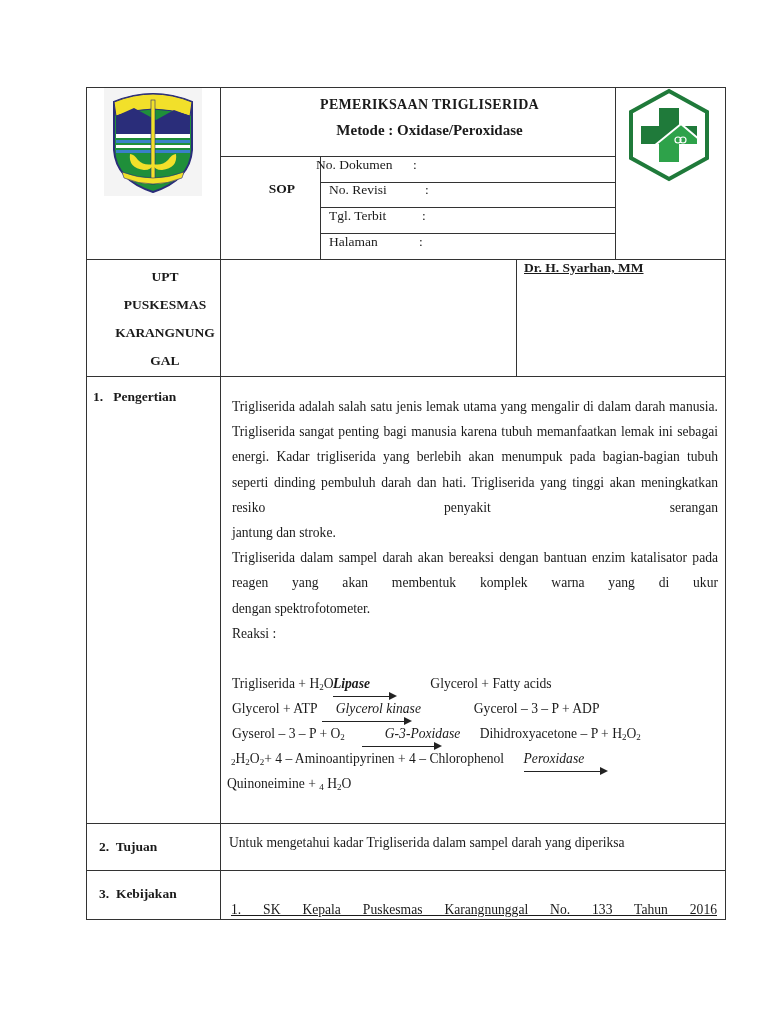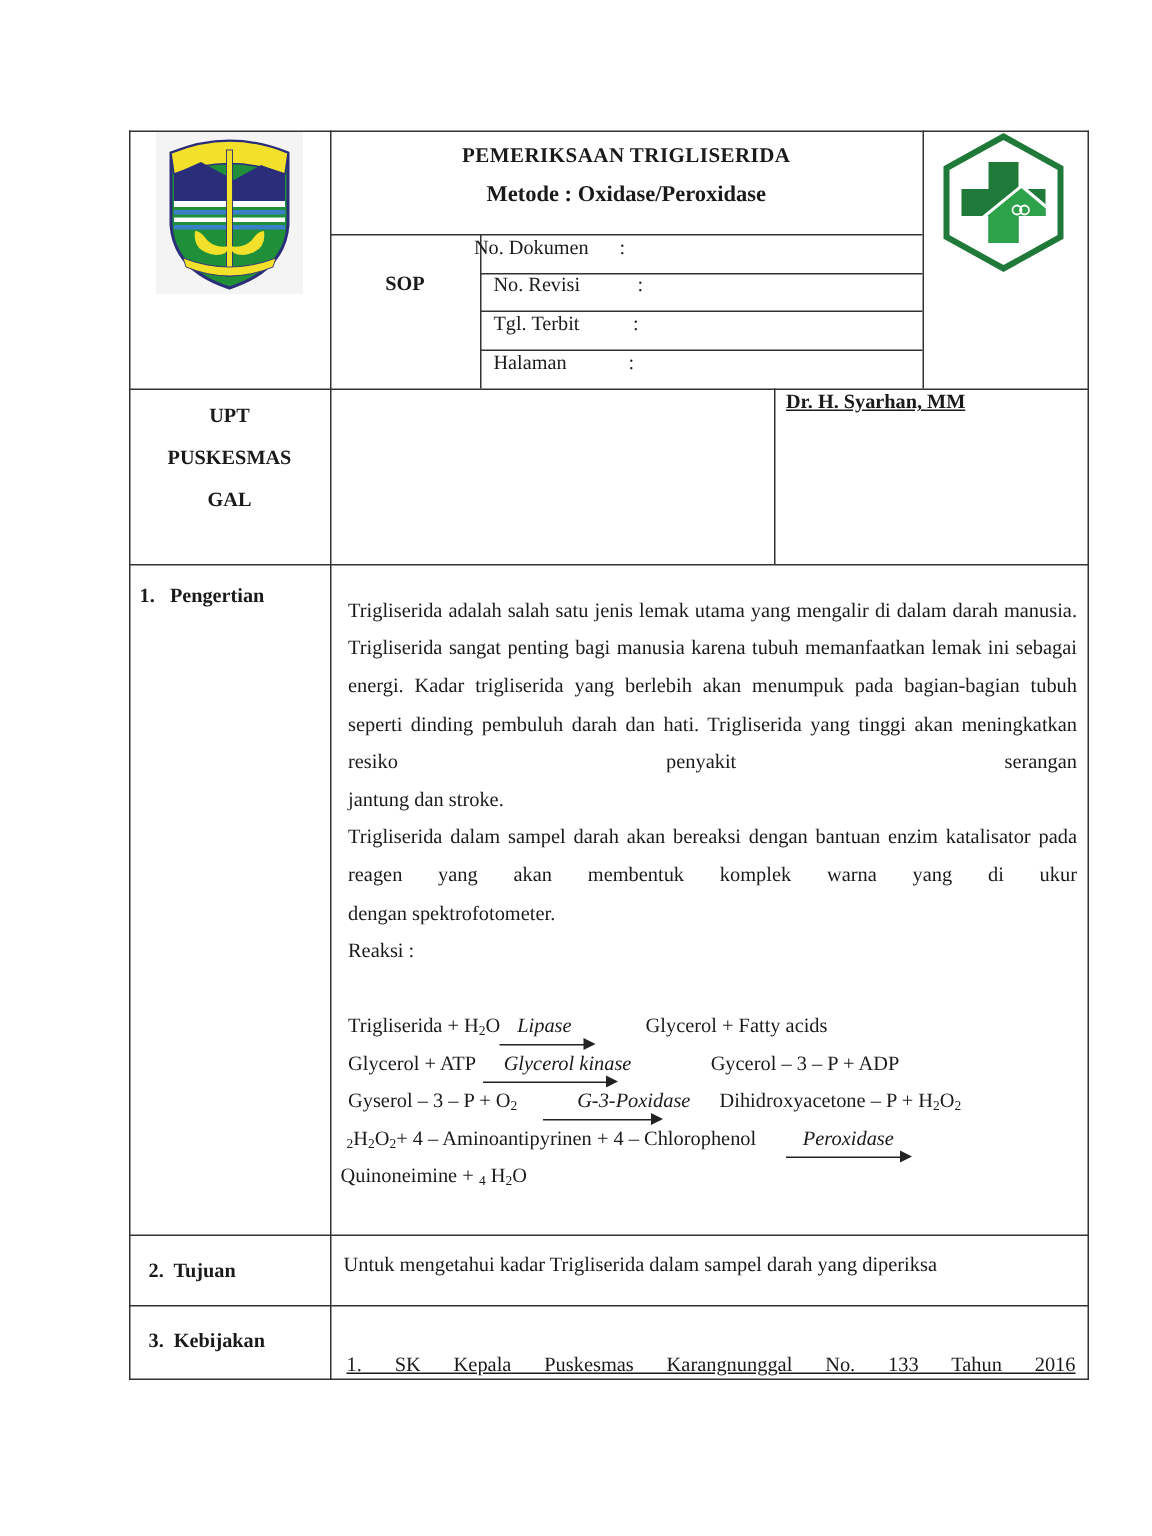--- a/index.html
+++ b/index.html
@@ -3,21 +3,21 @@
 <meta charset="utf-8">
 <style>
   html, body { margin:0; padding:0; }
   body { width:768px; height:1024px; background:#ffffff; position:relative; overflow:hidden;
          font-family:"Liberation Serif", "DejaVu Serif", serif; color:#1a1a1a; }
   .abs { position:absolute; }
   .line { position:absolute; background:#333; }
   .h { height:1px; }
   .v { width:1px; }
   .b { font-weight:bold; }
-  .c { text-align:center; }
+  .c { text-align:center;margin-left:12px; }
   .t13 { font-size:13.5px; }
   .para { font-size:13.6px; line-height:25.2px; text-align:justify; text-align-last:auto; }
   .jl { text-align:justify; text-align-last:justify; }
   .rx { font-size:13.6px; line-height:25.2px; white-space:nowrap; }
   .arrow { display:inline-block; position:relative; border-bottom:1px solid #222; }
   .arrow::after { content:""; position:absolute; right:-2px; bottom:-4px; border-left:8px solid #222;
                   border-top:4px solid transparent; border-bottom:4px solid transparent; }
   sub { font-size:9px; vertical-align:-2px; }
   .meta-row span { display:inline-block; }
 </style>
@@ -88,55 +88,56 @@
     <path d="M30 56 L55 36 L71 50 L71 56 L53 56 L53 74 L33 74 L33 56 Z" fill="#2ea24a"></path>
     <path d="M28 58 L55 36 L74 52" fill="none" stroke="#ffffff" stroke-width="2"></path>
     <circle cx="52" cy="52" r="3" fill="none" stroke="#ffffff" stroke-width="1.2"></circle>
     <circle cx="57" cy="52" r="3" fill="none" stroke="#ffffff" stroke-width="1.2"></circle>
   </svg>
 </div>
 
 <div class="abs b c" style="left:86px;top:263px;width:134px;font-size:13.5px;line-height:28px;">
   <div>UPT</div>
   <div>PUSKESMAS</div>
+  <div>KARANGNUNG</div>
   <div>GAL</div>
 </div>
 <div class="abs b" style="left:524px;top:260px;font-size:13.5px;text-decoration:underline;">Dr. H. Syarhan, MM</div>
 
 <div class="abs b" style="left:93px;top:389px;font-size:13.5px;white-space:pre;">1.   Pengertian</div>
 
 <div class="abs" style="left:232px;top:394px;width:486px;">
   <div class="para" style="text-align-last:justify;">Trigliserida adalah salah satu jenis lemak utama yang mengalir di dalam darah manusia. Trigliserida sangat penting bagi manusia karena tubuh memanfaatkan lemak ini sebagai energi. Kadar trigliserida yang berlebih akan menumpuk pada bagian-bagian tubuh seperti dinding pembuluh darah dan hati. Trigliserida yang tinggi akan meningkatkan resiko penyakit serangan</div>
   <div class="para last">jantung dan stroke.</div>
   <div class="para" style="text-align-last:justify;">Trigliserida dalam sampel darah akan bereaksi dengan bantuan enzim katalisator pada reagen yang akan membentuk komplek warna yang di ukur</div>
   <div class="para last">dengan spektrofotometer.</div>
   <div class="para last">Reaksi :</div>
 </div>
 
 <div class="abs rx" style="left:232px;top:671px;">
   <span>Trigliserida + H</span><sub>2</sub><span>O</span>
-  <span class="arrow" style="width:62px;margin-left:-4px;text-align:center;"><i style="margin-right:2px;">Lipase</i></span>
+  <span class="arrow" style="width:62px;margin-left:-4px;text-align:left;font-weight:bold;"><i style="margin-right:2px;">Lipase</i></span>
   <span style="margin-left:32px;">Glycerol + Fatty acids</span>
 </div>
 
 <div class="abs rx" style="left:232px;top:696px;">
   <span>Glycerol + ATP</span>
   <span class="arrow" style="width:88px;margin-left:2px;text-align:center;"><i style="margin-right:-24px;">Glycerol kinase</i></span>
   <span style="margin-left:60px;">Gycerol – 3 – P + ADP</span>
 </div>
 
 <div class="abs rx" style="left:232px;top:721px;">
   <span>Gyserol – 3 – P + O</span><sub>2</sub>
   <span class="arrow" style="width:78px;margin-left:14px;text-align:right;"><i style="margin-right:-20px;">G-3-Poxidase</i></span>
   <span style="margin-left:36px;">Dihidroxyacetone – P + H</span><sub>2</sub><span>O</span><sub>2</sub>
 </div>
 
 <div class="abs rx" style="left:231px;top:746px;">
   <sub>2</sub><span>H</span><sub>2</sub><span>O</span><sub>2</sub><span>+ 4 – Aminoantipyrinen + 4 – Chlorophenol</span>
-  <span class="arrow" style="width:82px;margin-left:16px;text-align:center;"><i style="margin-right:-2px;">Peroxidase</i></span>
+  <span class="arrow" style="width:82px;margin-left:16px;text-align:left;"><i style="margin-right:-2px;">Peroxidase</i></span>
 </div>
 
 <div class="abs rx" style="left:227px;top:771px;">
   <span>Quinoneimine + </span><sub>4</sub><span> H</span><sub>2</sub><span>O</span>
 </div>
 
 <div class="abs b" style="left:99px;top:839px;font-size:13.5px;white-space:pre;">2.  Tujuan</div>
 <div class="abs" style="left:229px;top:835px;font-size:13.6px;">Untuk mengetahui kadar Trigliserida dalam sampel darah yang diperiksa</div>
 
 <div class="abs b" style="left:99px;top:886px;font-size:13.5px;white-space:pre;">3.  Kebijakan</div>

